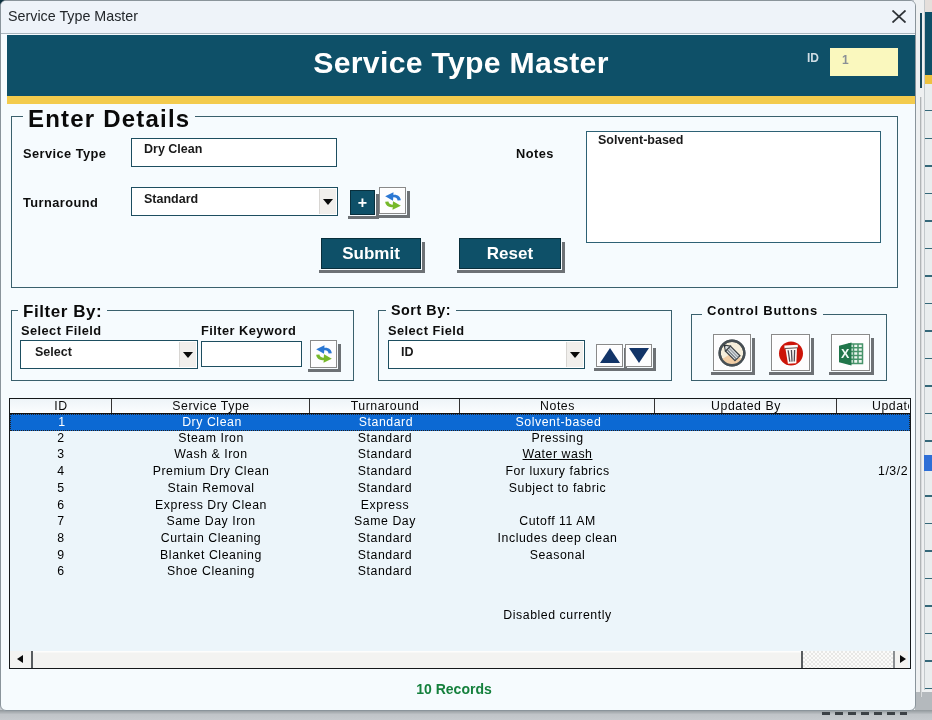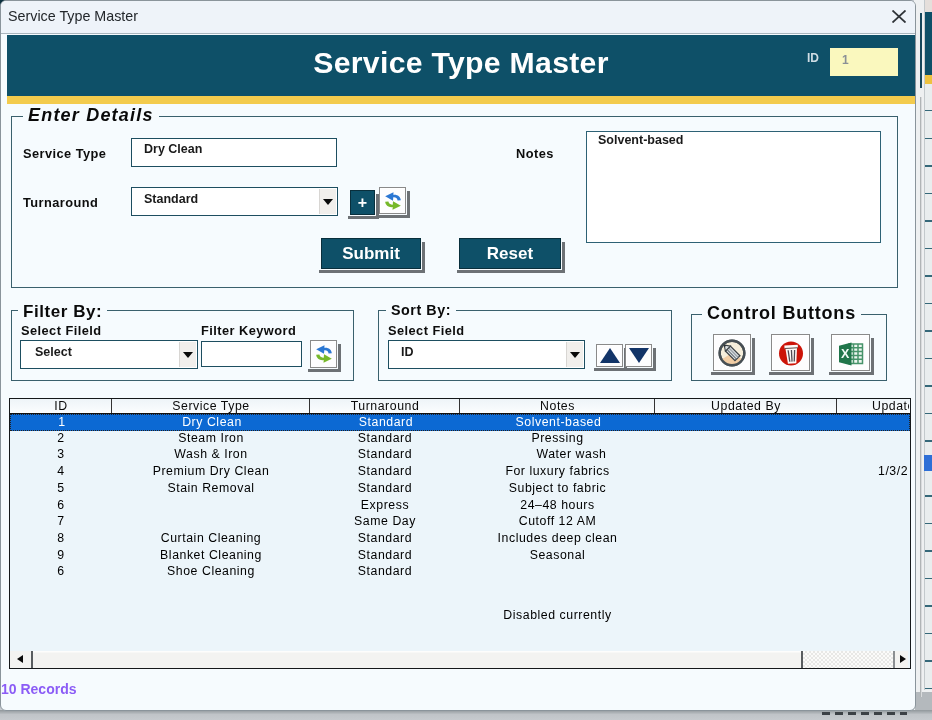--- a/index.html
+++ b/index.html
@@ -37,27 +37,27 @@
     font-size:30.2px; font-weight:bold; letter-spacing:0.3px; }
   #idlbl { left:806px; top:50px; font-size:12px; font-weight:bold; color:#cfdde4; }
   #idbox { left:829px; top:47px; width:68px; height:28px; background:#faf8be; }
   #idval { left:841px; top:52px; font-size:12px; font-weight:bold; color:#8a9096; }
   #ystripe { left:6px; top:95px; width:908px; height:8px; background:#f3cb4d; }
 
   
   .grp { border:1px solid #3a606d; }
   .grplbl { background:#f6fbfe; padding:0 5px; font-weight:bold; letter-spacing:0.4px; color:#0a0a0a; }
   #g-enter { left:10px; top:115px; width:887px; height:172px; }
-  #g-enter-lbl { left:22px; top:104px; font-size:18px; letter-spacing:1.2px;font-style:italic; }
+  #g-enter-lbl { left:22px; top:104px; font-size:24px; letter-spacing:1.2px; }
   #g-filter { left:10px; top:309px; width:343px; height:71px; }
   #g-filter-lbl { left:17px; top:301px; font-size:17px; letter-spacing:0.55px; }
   #g-sort { left:377px; top:309px; width:294px; height:71px; }
   #g-sort-lbl { left:385px; top:301px; font-size:14.3px; letter-spacing:0.55px; }
   #g-ctrl { left:690px; top:312.5px; width:196px; height:67.5px; }
-  #g-ctrl-lbl { left:701px; top:302px; font-size:18px; letter-spacing:0.8px; }
+  #g-ctrl-lbl { left:701px; top:302px; font-size:13px; letter-spacing:0.8px; }
 
   .lbl { font-size:12.8px; letter-spacing:0.45px; font-weight:bold; color:#0d0d0d; }
   #lbl-service { left:22px; top:145px; }
   #lbl-turn { left:22px; top:194px; }
   #lbl-notes { left:515px; top:145px; }
   #lbl-selfield1 { left:20px; top:322px; }
   #lbl-filterkw { left:200px; top:322px; }
   #lbl-selfield2 { left:387px; top:322px; }
 
   
@@ -114,21 +114,21 @@
     box-shadow:inset 0 1.5px 0 #fdfdfc; }
   .sbtn { position:absolute; top:0; width:21px; height:17px; background:#f3f3f1; }
   .sarrow { position:absolute; left:50%; top:50%; }
   #sthumb { position:absolute; left:22px; top:0; width:771px; height:17px; background:#f3f3f1;
     border-right:2px solid #595d60; box-shadow:inset 0 1.5px 0 #fdfdfc; }
   #ssep1 { position:absolute; left:21px; top:0; width:1.5px; height:17px; background:#595d60; }
   #ssep2 { position:absolute; left:883px; top:0; width:1.5px; height:17px; background:#8b8f92; }
   #shatch { position:absolute; left:793px; top:0; width:90px; height:17px;
     background:repeating-conic-gradient(#e8e8e6 0% 25%, #fbfbfa 0% 50%) 0 0/4px 4px; }
 
-  #records { left:0px; top:680px; width:906px; text-align:left; font-size:14px; font-weight:bold; color:#8b5cf6; }
+  #records { left:0px; top:680px; width:906px; text-align:center; font-size:14px; font-weight:bold; color:#15803d; }
 </style>
 </head>
 <body>
   <div class="abs" id="bg-tl"></div>
   <div class="abs" id="bg-right"></div>
   <div class="abs" id="bg-r-top"></div>
   <div class="abs" id="bg-r-teal"></div>
   <div class="abs" id="bg-r-yellow"></div>
   <div class="abs" id="bg-r-rows"></div>
   <div class="abs" id="bg-r-vline"></div>
@@ -281,44 +281,45 @@
       <div class="grow" style="top:31.2px;">
         <div class="gc" style="left:0px;width:102px;">2</div>
         <div class="gc" style="left:102px;width:198px;">Steam Iron</div>
         <div class="gc" style="left:300px;width:150px;">Standard</div>
         <div class="gc" style="left:450px;width:195px;">Pressing</div>
       </div>
       <div class="grow" style="top:47.9px;">
         <div class="gc" style="left:0px;width:102px;">3</div>
         <div class="gc" style="left:102px;width:198px;">Wash &amp; Iron</div>
         <div class="gc" style="left:300px;width:150px;">Standard</div>
-        <div class="gc" style="left:464px;width:195px;">Water wash</div>
+        <div class="gc" style="left:450px;width:195px;text-decoration:underline;">Water wash</div>
       </div>
       <div class="grow" style="top:64.6px;">
         <div class="gc" style="left:0px;width:102px;">4</div>
         <div class="gc" style="left:102px;width:198px;">Premium Dry Clean</div>
         <div class="gc" style="left:300px;width:150px;">Standard</div>
         <div class="gc" style="left:450px;width:195px;">For luxury fabrics</div>
         <div class="gc nw" style="left:868px;width:30px;overflow:hidden;text-align:left;">1/3/2025</div>
       </div>
       <div class="grow" style="top:81.3px;">
         <div class="gc" style="left:0px;width:102px;">5</div>
         <div class="gc" style="left:102px;width:198px;">Stain Removal</div>
         <div class="gc" style="left:300px;width:150px;">Standard</div>
         <div class="gc" style="left:450px;width:195px;">Subject to fabric</div>
       </div>
       <div class="grow" style="top:98px;">
         <div class="gc" style="left:0px;width:102px;">6</div>
+        <div class="gc" style="left:102px;width:198px;">Express Dry Clean</div>
         <div class="gc" style="left:300px;width:150px;">Express</div>
-        <div class="gc" style="left:450px;width:195px;">24–48 hours</div>
       </div>
       <div class="grow" style="top:114.69999999999999px;">
         <div class="gc" style="left:0px;width:102px;">7</div>
+        <div class="gc" style="left:102px;width:198px;">Same Day Iron</div>
         <div class="gc" style="left:300px;width:150px;">Same Day</div>
-        <div class="gc" style="left:450px;width:195px;">Cutoff 12 AM</div>
+        <div class="gc" style="left:450px;width:195px;">Cutoff 11 AM</div>
       </div>
       <div class="grow" style="top:131.39999999999998px;">
         <div class="gc" style="left:0px;width:102px;">8</div>
         <div class="gc" style="left:102px;width:198px;">Curtain Cleaning</div>
         <div class="gc" style="left:300px;width:150px;">Standard</div>
         <div class="gc" style="left:450px;width:195px;">Includes deep clean</div>
       </div>
       <div class="grow" style="top:148.1px;">
         <div class="gc" style="left:0px;width:102px;">9</div>
         <div class="gc" style="left:102px;width:198px;">Blanket Cleaning</div>

